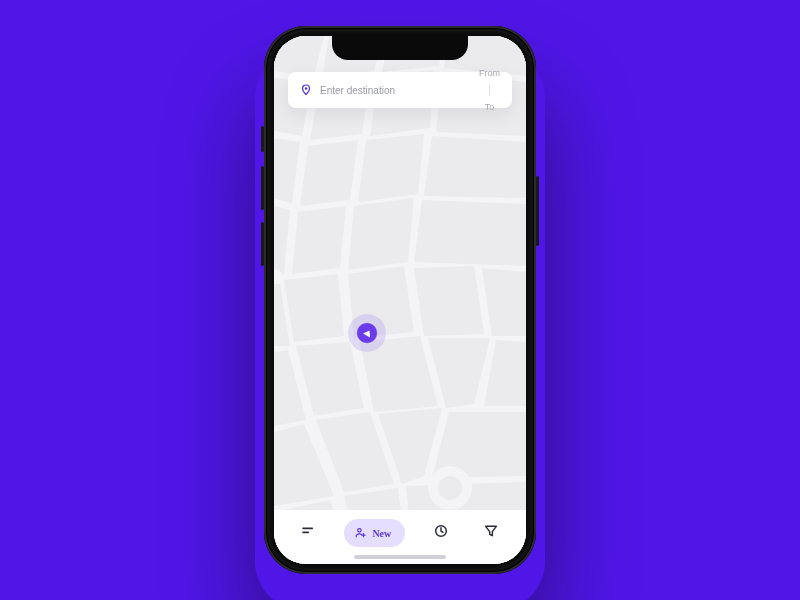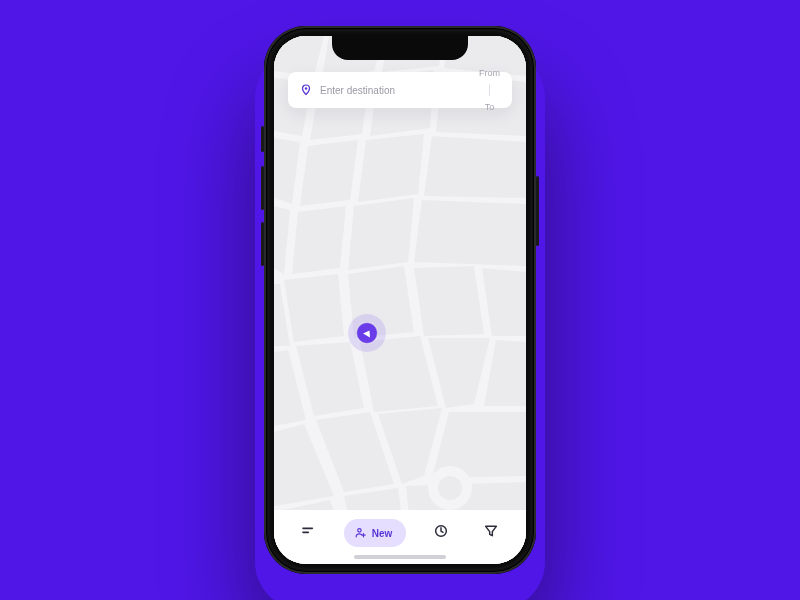--- a/index.html
+++ b/index.html
@@ -186,20 +186,21 @@
     align-items: center;
     gap: 5px;
     background: #e6deff;
     color: #5a36d6;
     border-radius: 16px;
     height: 28px;
     padding: 0 14px 0 10px;
     font-size: 10px;
     font-weight: 600;
     cursor: pointer;
+    font-family: Liberation Serif, serif;
   }
   .new-btn svg { width: 13px; height: 13px; }
   .home-ind {
     position: absolute;
     bottom: 5px;
     left: 50%;
     transform: translateX(-50%);
     width: 92px;
     height: 4px;
     background: #d0d0d6;

